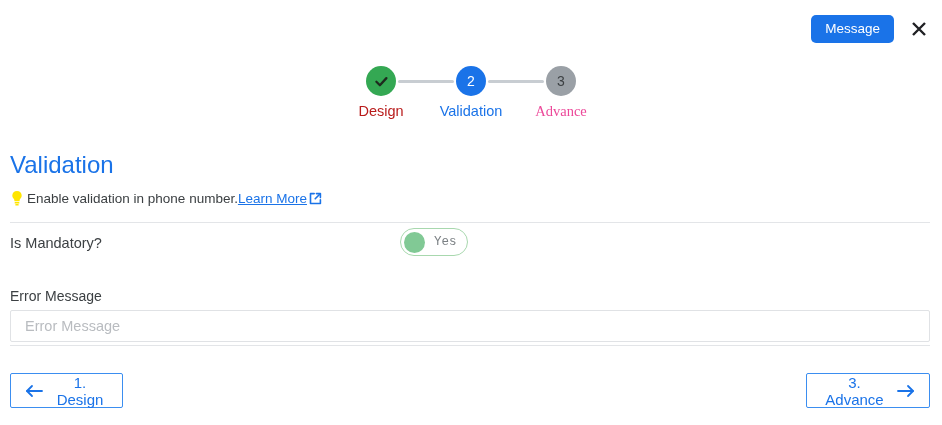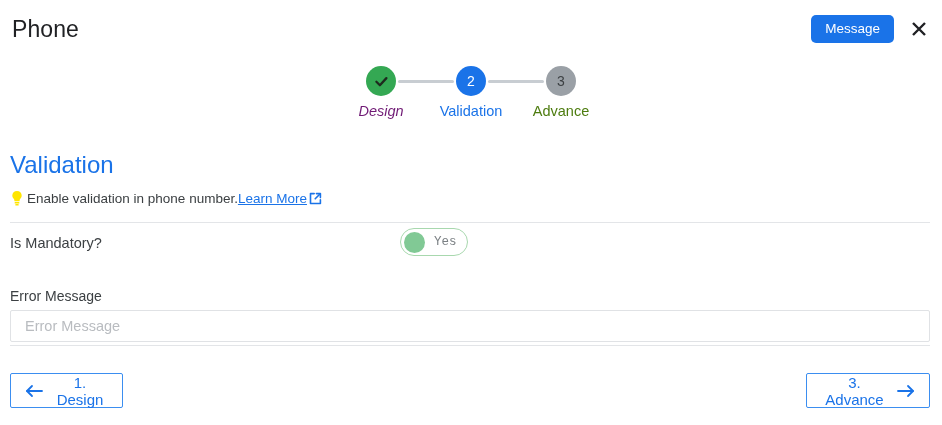--- a/index.html
+++ b/index.html
@@ -95,23 +95,23 @@
   .step-circle.done { background: #34a853; }
   .step-circle.done svg { display: block; }
   .step-circle.active { background: #1a73e8; color: #ffffff; }
   .step-circle.todo { background: #9aa0a6; color: #3c4043; }
   .step-label {
     margin-top: 8px;
     font-size: 14.5px;
     line-height: 1;
     white-space: nowrap;
   }
-  .step-label.done { color: #701a75; font-style: italic; }
+  .step-label.done { color: #b91c1c; }
   .step-label.active { color: #1a73e8; }
-  .step-label.todo { color: #4d7c0f; }
+  .step-label.todo { color: #ec4899; font-family: Liberation Serif, serif; }
   .step-connector {
     width: 56px;
     height: 3px;
     background: #c8cdd2;
     margin-top: 13.5px;
     margin-left: -28px;
     margin-right: -28px;
     border-radius: 2px;
   }
 
@@ -250,21 +250,20 @@
     padding: 0 14px;
   }
   .nav-prev { left: 10px; width: 113px; }
   .nav-next { left: 806px; width: 124px; }
   .nav-btn svg { display: block; }
 </style>
 </head>
 <body>
 
 <div class="header">
-  <div class="page-title">Phone</div>
   <div class="header-actions">
     <button class="confirm-btn">Message</button>
     <button class="close-btn">
       <svg width="18" height="18" viewBox="0 0 18 18" aria-hidden="true">
         <path d="M3 3 L15 15 M15 3 L3 15" stroke="#202124" stroke-width="2.4" stroke-linecap="butt"></path>
       </svg>
     </button>
   </div>
 </div>
 

